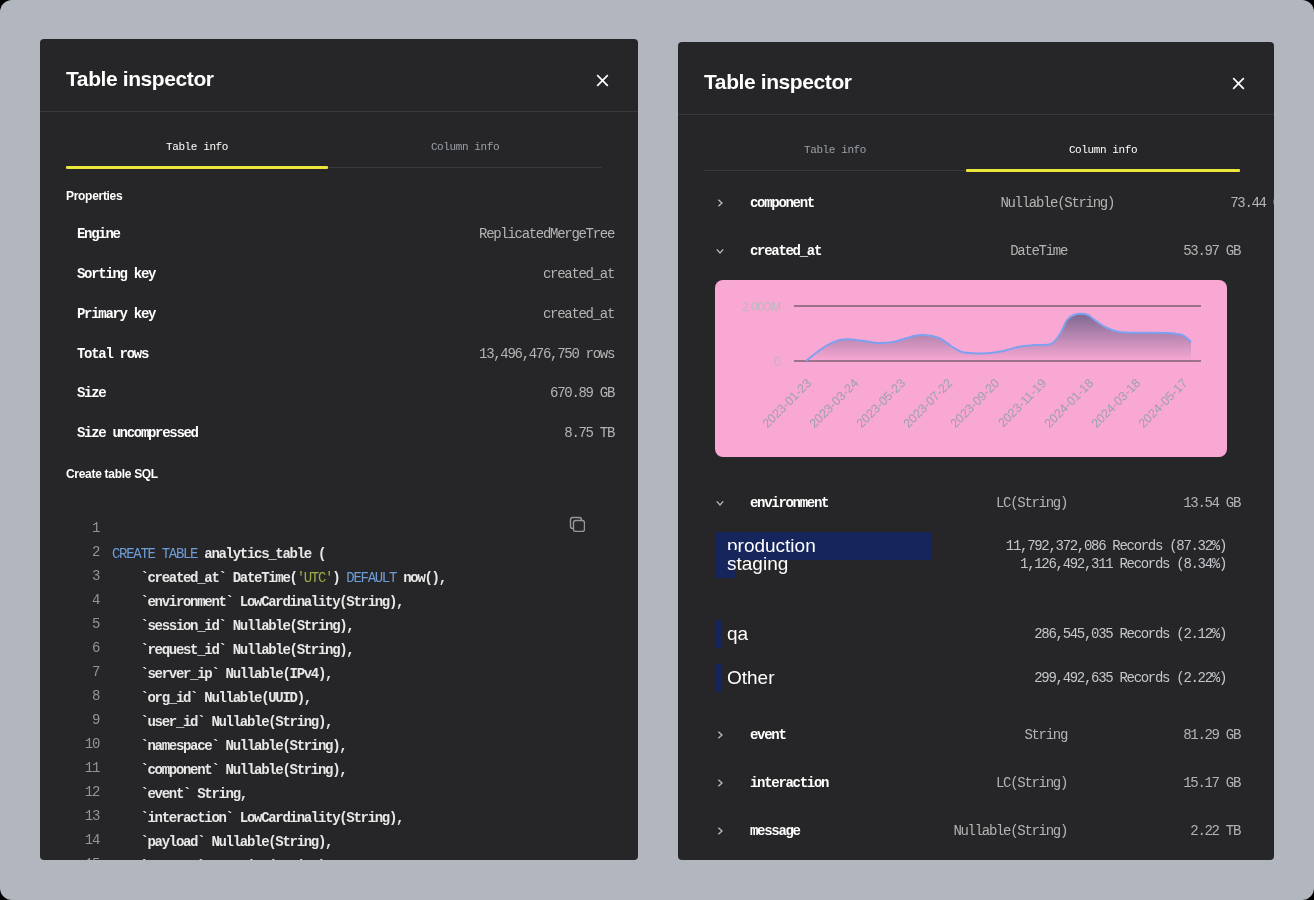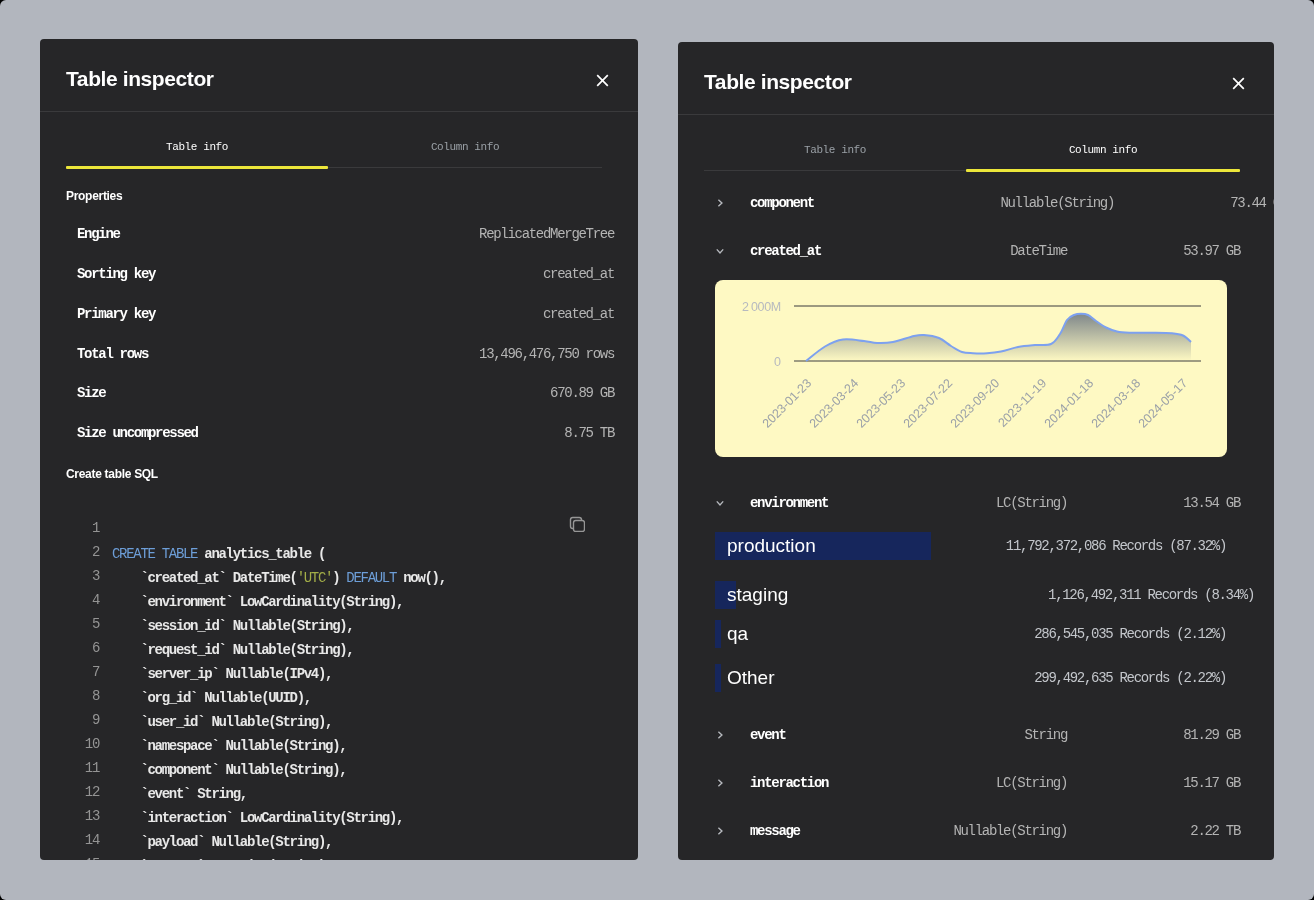--- a/index.html
+++ b/index.html
@@ -1,16 +1,16 @@
 <!DOCTYPE html>
 <html><head>
 <meta charset="utf-8">
 <style>
   html,body{margin:0;padding:0;width:1314px;height:900px;background:#000;overflow:hidden;}
-  .canvas{position:absolute;left:0;top:0;width:1314px;height:900px;background:#b2b6be;border-radius:6px;overflow:hidden;font-family:"Liberation Sans",sans-serif;}
+  .canvas{position:absolute;left:0;top:0;width:1314px;height:900px;background:#b2b6be;border-radius:12px;overflow:hidden;font-family:"Liberation Sans",sans-serif;}
   .panel{position:absolute;background:#262628;border-radius:4px;overflow:hidden;}
   #p1{left:40px;top:39px;width:598px;height:821px;}
   #p2{left:678px;top:42px;width:596px;height:818px;}
   .hdr{position:absolute;left:26px;top:0;height:79px;display:flex;align-items:center;color:#fff;font-size:21px;font-weight:bold;letter-spacing:-0.4px;}
   .hdiv{position:absolute;left:0;top:72px;width:100%;height:1px;background:#3a3a3c;}
   .close{position:absolute;top:33.5px;width:15px;height:15px;}
   .close svg{display:block;}
   .tab{position:absolute;top:94px;height:28px;line-height:28px;text-align:center;font-size:11px;letter-spacing:-0.4px;font-family:Liberation Mono, monospace;}
   .tbase{position:absolute;left:26px;width:536px;height:1px;background:#3a3a3c;}
   .tactive{position:absolute;height:3px;background:#ece63a;border-radius:1px;}
@@ -26,21 +26,21 @@
   .ct{padding-left:13px;color:#e8e8e8;font-weight:bold;margin-top:26px;}
   .kw{color:#6d9ed8;font-weight:normal;}
   .st{color:#a3ae48;font-weight:normal;}
   .copy{position:absolute;left:529px;top:477px;width:16px;height:16px;}
   
   .crow{position:absolute;left:0;width:100%;height:48px;line-height:48px;}
   .chev{position:absolute;left:37px;top:50%;margin-top:-5px;width:10px;height:10px;}
   .cname{position:absolute;left:72px;color:#fff;font-weight:bold;}
   .ctype{position:absolute;right:207px;color:#b4b4b4;}
   .csize{position:absolute;right:34px;color:#b4b4b4;}
-  .chartbox{position:absolute;left:37px;top:238px;width:512px;height:177px;background:#fef9c3;border-radius:8px;}
+  .chartbox{position:absolute;left:37px;top:238px;width:512px;height:177px;background:#f9a8d4;border-radius:8px;}
   .brow{position:absolute;left:37px;height:28px;}
   .bbar{position:absolute;left:0;top:0;height:28px;background:#16265c;}
   .blab{position:absolute;left:12px;top:0;height:28px;line-height:28px;color:#fff;font-size:19px;letter-spacing:0;font-family:"Liberation Sans",sans-serif;}
   .bval{position:absolute;right:14px;color:#c3c6cb;height:28px;line-height:28px;}
 </style>
 </head>
 <body>
 <div class="canvas">
 
   <div class="panel" id="p1">
@@ -173,21 +173,21 @@
       <span class="cname">environment</span>
         <span class="ctype">LC(String)</span>
         <span class="csize">13.54 GB</span>
     </div>
 
     <div class="brow mono" style="top:490px;width:525px;">
       <div class="bbar" style="width:216px;"></div>
       <span class="blab">production</span>
       <span class="bval">11,792,372,086 Records (87.32%)</span>
     </div>
-    <div class="brow mono" style="top:539px;width:525px;padding-left:28px;">
+    <div class="brow mono" style="top:508px;width:525px;">
       <div class="bbar" style="width:21px;"></div>
       <span class="blab">staging</span>
       <span class="bval">1,126,492,311 Records (8.34%)</span>
     </div>
     <div class="brow mono" style="top:578px;width:525px;">
       <div class="bbar" style="width:6px;"></div>
       <span class="blab">qa</span>
       <span class="bval">286,545,035 Records (2.12%)</span>
     </div>
     <div class="brow mono" style="top:622px;width:525px;">

